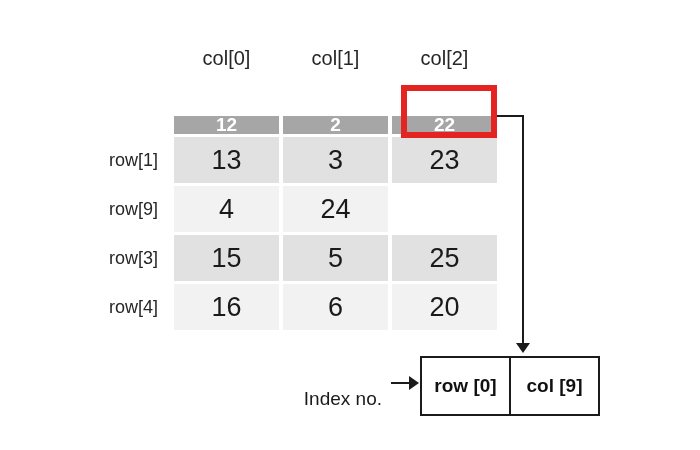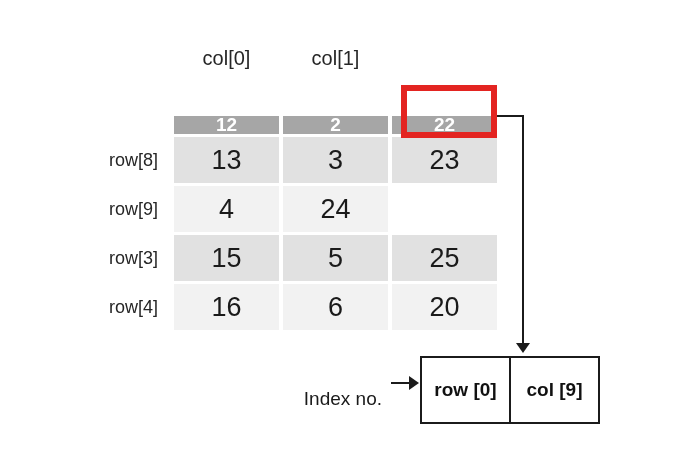--- a/index.html
+++ b/index.html
@@ -64,38 +64,39 @@
     font-size:19px;color:#1a1a1a;
   }
   .iarrow-line{position:absolute;left:391px;top:382px;width:19px;height:2px;background:var(--line);}
   .arrow-right{
     position:absolute;left:409px;top:376px;width:0;height:0;
     border-top:7px solid transparent;border-bottom:7px solid transparent;
     border-left:10px solid var(--line);
   }
   
   .index-box{
-    position:absolute;left:420px;top:356px;width:180px;height:68px;
+    position:absolute;left:420px;top:356px;width:180px;height:60px;
     border:2px solid var(--line);box-sizing:border-box;display:flex;background:#fff;
   }
   .ibox-cell{
     flex:1;display:flex;align-items:center;justify-content:center;
     font-size:19px;font-weight:bold;color:#111111;
   }
   .ibox-cell.first{border-right:2px solid var(--line);}
 </style>
 </head>
 <body>
 
 <div class="canvas">
 
   <div class="colhead ch0">col[0]</div>
   <div class="colhead ch1">col[1]</div>
+  <div class="colhead ch2">col[2]</div>
 
-  <div class="rowlabel rl1">row[8]</div>
+  <div class="rowlabel rl1">row[1]</div>
   <div class="rowlabel rl2">row[9]</div>
   <div class="rowlabel rl3">row[3]</div>
   <div class="rowlabel rl4">row[4]</div>
 
   <div class="trow dark tr0">
     <div class="cell">12</div>
     <div class="cell">2</div>
     <div class="cell">22</div>
   </div>
   <div class="trow band-a tr1">

